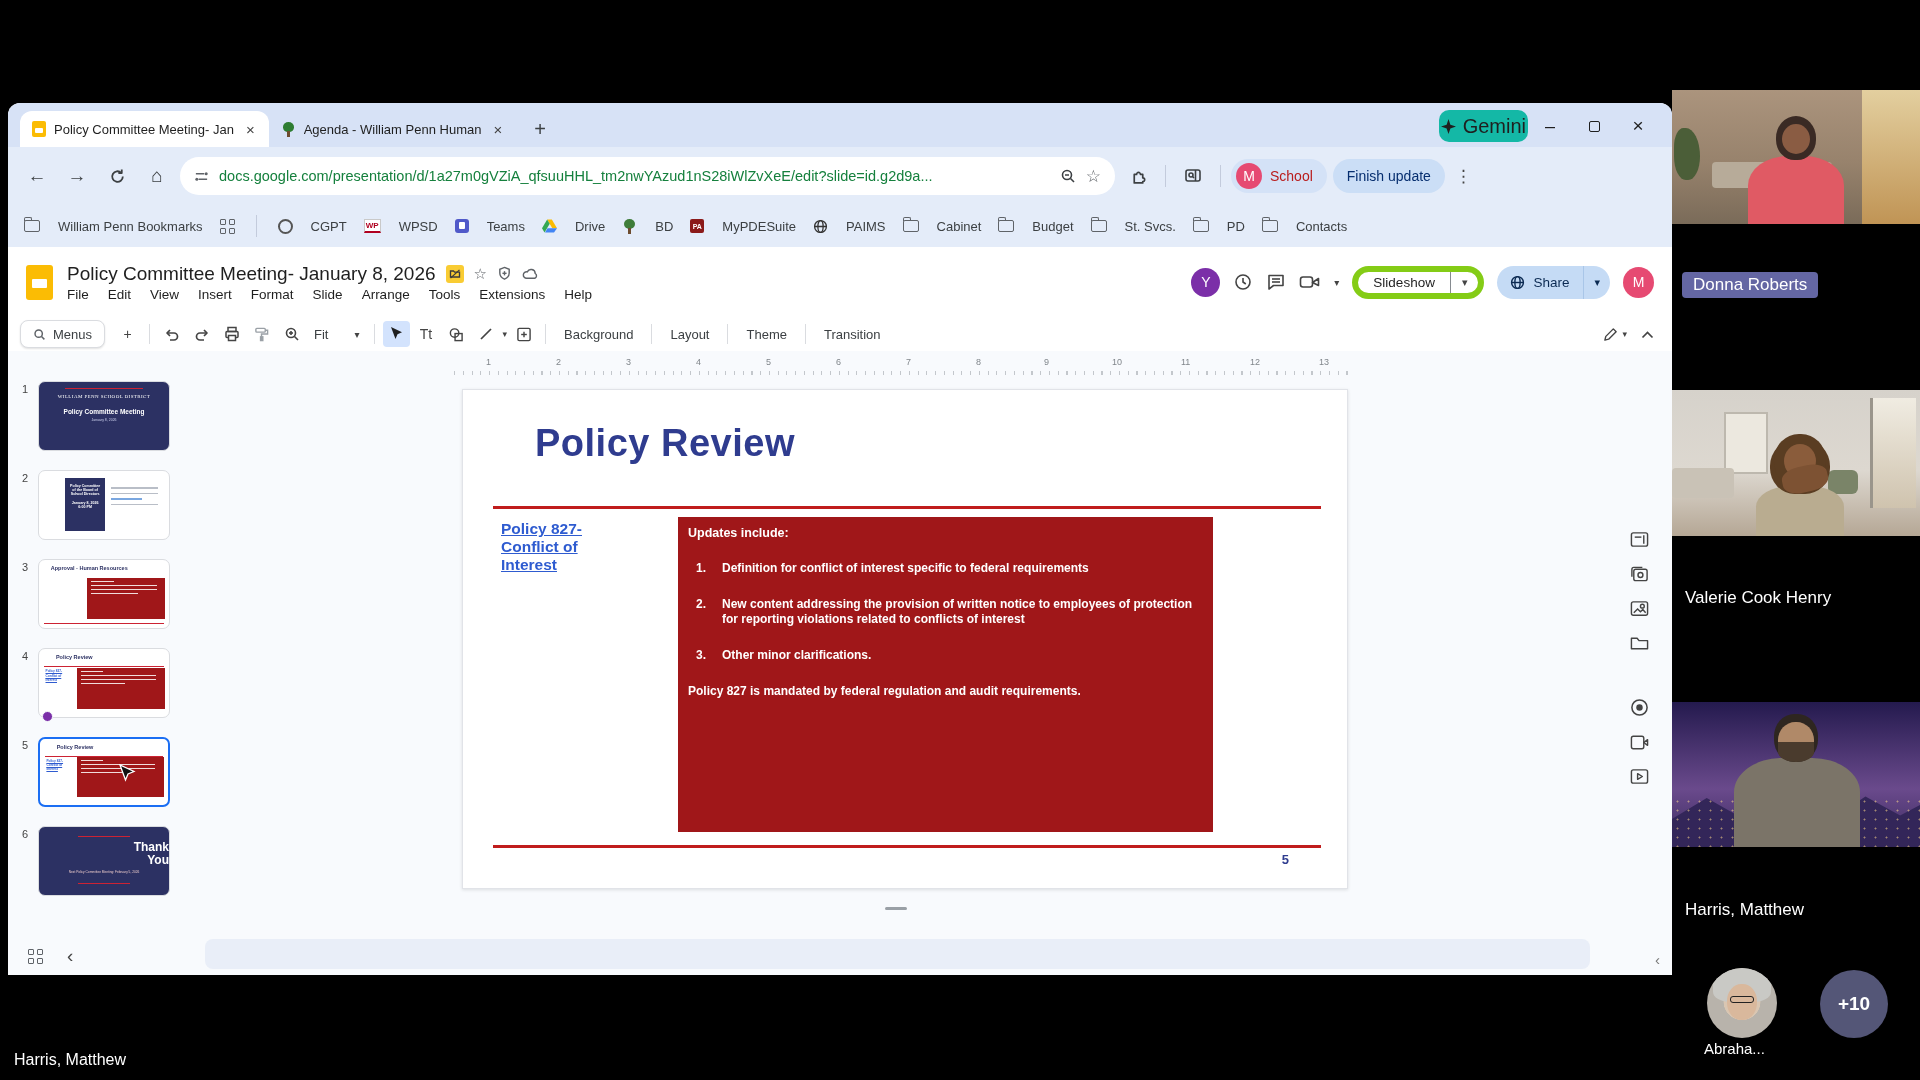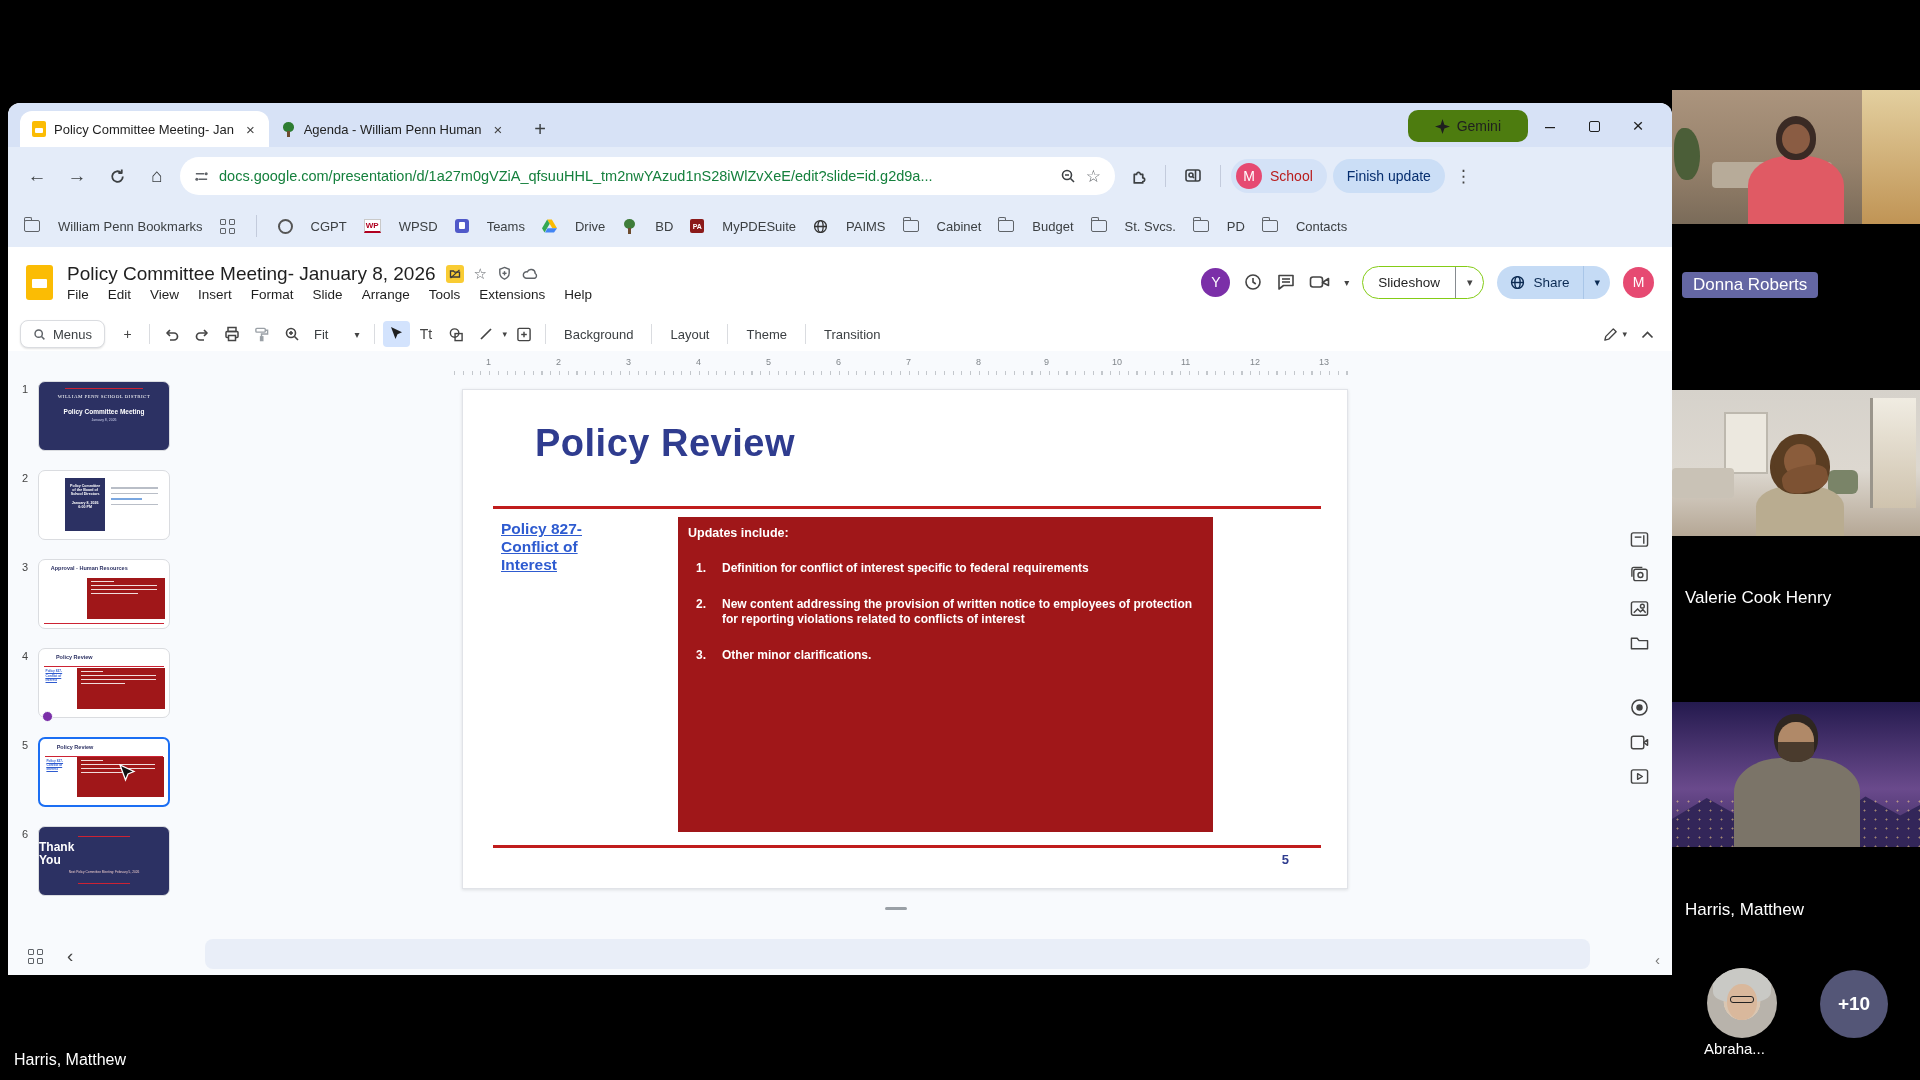--- a/index.html
+++ b/index.html
@@ -13,21 +13,21 @@
   .tab.active{background:#fff;}
   .tab .ttl{font-size:13px;color:#1f1f1f;white-space:nowrap;overflow:hidden;text-overflow:ellipsis;flex:1;}
   .tab .tclose{font-size:15px;color:#444;padding:0 4px;border-radius:50%;}
   .fav-slides{width:14px;height:16px;background:#fbbc04;border-radius:2px;position:relative;flex:0 0 auto;}
   .fav-slides::after{content:"";position:absolute;left:3px;top:7px;width:8px;height:5px;background:#fff;border-radius:1px;}
   .fav-tree{width:15px;height:15px;position:relative;flex:0 0 auto;}
   .fav-tree::before{content:"";position:absolute;left:2px;top:0;width:11px;height:10px;background:#2e7d32;border-radius:50% 50% 45% 45%;}
   .fav-tree::after{content:"";position:absolute;left:6px;top:9px;width:3px;height:6px;background:#6d4c2f;}
   .newtab{font-size:20px;color:#3c4043;margin:0 0 6px 10px;padding:0 8px;}
   .tabspacer{flex:1;}
-  .gemini{display:flex;align-items:center;gap:7px;background:#4d7c0f;border-radius:10px;height:32px;padding:0 27px;margin-bottom:5px;font-size:14px;color:#1f1f1f;}
+  .gemini{display:flex;align-items:center;gap:7px;background:#14b8a6;border-radius:10px;height:32px;padding:0 2px;margin-bottom:5px;font-size:20px;color:#1f1f1f;}
   .wc{width:44px;height:36px;display:flex;align-items:center;justify-content:center;color:#1f1f1f;margin-bottom:3px;}
   .wc.min{font-size:18px;}
   .wc .restore{width:11px;height:11px;border:1.4px solid #1f1f1f;border-radius:2px;}
   .wc.cls{font-size:19px;}
 
   
   .omnirow{height:58px;background:#e4ecf9;display:flex;align-items:center;padding:0 12px;gap:6px;flex:0 0 auto;}
   .navbtn{width:34px;height:34px;display:flex;align-items:center;justify-content:center;font-size:19px;color:#3c4043;border-radius:50%;flex:0 0 auto;}
   .omnibox{flex:1;max-width:935px;height:38px;background:#fff;border-radius:19px;display:flex;align-items:center;padding:0 14px;gap:10px;}
   .urltext{font-size:14.5px;color:#15803d;white-space:nowrap;overflow:hidden;flex:1;}
@@ -64,21 +64,21 @@
   .titlerow{display:flex;align-items:center;gap:10px;}
   .doctitle{font-size:19px;color:#1f1f1f;}
   .hdricon{color:#5f6368;font-size:15px;display:flex;align-items:center;}
   .yellowic{width:18px;height:18px;background:#f9cc33;border-radius:3px;display:flex;align-items:center;justify-content:center;}
   .menurow{display:flex;gap:19px;}
   .menuitem{font-size:13.5px;color:#1f1f1f;}
   .hdr-right{margin-left:auto;display:flex;align-items:center;gap:13px;}
   .avatar{width:29px;height:29px;border-radius:50%;color:#fff;font-size:14px;display:flex;align-items:center;justify-content:center;}
   .av-y{background:#7b2fa8;}
   .av-m{background:#e64a72;width:31px;height:31px;}
-  .slideshow-btn{display:flex;align-items:center;border:1px solid #84cc16;border-radius:17px;height:33px;overflow:hidden;}
+  .slideshow-btn{display:flex;align-items:center;border:6px solid #84cc16;border-radius:17px;height:33px;overflow:hidden;}
   .slideshow-btn .ss-main{padding:0 15px;font-size:13.5px;color:#1f1f1f;border-right:1px solid #868b90;height:100%;display:flex;align-items:center;}
   .slideshow-btn .ss-arrow{padding:0 11px;color:#444;font-size:11px;}
   .share-grp{display:flex;align-items:center;}
   .share-main{display:flex;align-items:center;gap:8px;background:#c5dbf5;border-radius:17px 0 0 17px;height:33px;padding:0 14px 0 13px;font-size:13.5px;color:#0b2a52;}
   .share-arrow{background:#c5dbf5;border-radius:0 17px 17px 0;height:33px;display:flex;align-items:center;padding:0 10px;color:#0b2a52;font-size:11px;border-left:1px solid #a9c6e8;}
 
   
   .toolbar{height:34px;display:flex;align-items:center;padding:0 12px;gap:3px;flex:0 0 auto;}
   .menus-pill{display:flex;align-items:center;gap:7px;background:#fff;border:1px solid #dadce0;box-shadow:0 1px 2px rgba(0,0,0,.12);border-radius:8px;height:28px;padding:0 12px;font-size:13px;color:#3c4043;margin-right:6px;}
   .tbtn{width:27px;height:26px;display:flex;align-items:center;justify-content:center;border-radius:4px;color:#444;font-size:14px;flex:0 0 auto;}
@@ -103,21 +103,21 @@
   .th2-block{position:absolute;left:20%;top:10%;width:31%;height:78%;background:#2c3163;color:#fff;font-size:3.6px;font-weight:bold;padding:6px 3px;text-align:center;}
   .th2-lines i{display:block;height:1.5px;background:#b9bec7;margin:4px 8% 0 0;}
   .th2-lines i.blue{background:#7aa7e0;width:60%;}
   .th2-lines{position:absolute;left:55%;top:18%;width:40%;}
   .th-title{position:absolute;left:9%;top:8%;font-size:5.5px;font-weight:bold;color:#2c3163;}
   .th-redbox{position:absolute;background:#a01719;}
   .th-redbox i{display:block;height:1px;background:rgba(255,255,255,.85);margin:3px 10% 0 4px;}
   .th-bluelines{position:absolute;left:5%;top:30%;width:20%;font-size:3.2px;font-weight:bold;color:#2e5bd0;text-decoration:underline;line-height:1.3;}
   .th-line{position:absolute;height:1px;background:#c23;}
   .presence{position:absolute;width:11px;height:11px;border-radius:50%;background:#7b2fa8;border:1.5px solid #f8fafd;}
-  .th6-t{font-family:"Liberation Serif",serif;color:#fff;font-weight:bold;font-size:12px;text-align:left;line-height:1.05;margin-top:14px;}
+  .th6-t{font-family:"Liberation Serif",serif;color:#fff;font-weight:bold;font-size:12px;text-align:right;line-height:1.05;margin-top:14px;}
   .th6-sub{color:#e8c8c8;font-size:3.2px;text-align:center;margin-top:4px;}
   .cursor-arrow{position:absolute;}
 
   
   .ruler{position:absolute;left:446px;top:8px;width:900px;height:16px;background:
     repeating-linear-gradient(90deg,#c3c7cc 0 1px,transparent 1px 8.75px) bottom/100% 4px no-repeat;}
   .ruler span{position:absolute;top:-2px;font-size:9px;color:#80868b;}
 
   
   .canvas{position:absolute;left:454px;top:38px;width:886px;height:500px;background:#fff;border:1px solid #e1e3e8;box-shadow:0 1px 3px rgba(60,64,67,.15);}
@@ -616,20 +616,21 @@
                 <span>Definition for conflict of interest specific to federal requirements</span>
               </div>
             <div class="rb-item">
                 <span class="n">2.</span>
                 <span>New content addressing the provision of written notice to employees of protection for reporting violations related to conflicts of interest</span>
               </div>
             <div class="rb-item">
                 <span class="n">3.</span>
                 <span>Other minor clarifications.</span>
               </div>
+            <div class="rb-foot">Policy 827 is mandated by federal regulation and audit requirements.</div>
           </div>
           <div class="redline" style="top:455px;"></div>
           <div class="pagenum">5</div>
         </div>
 
         <div class="notesdash"></div>
         <div class="bottomstrip"></div>
         <div class="bl-icons">
           <span class="gridicon">
               <i></i>

